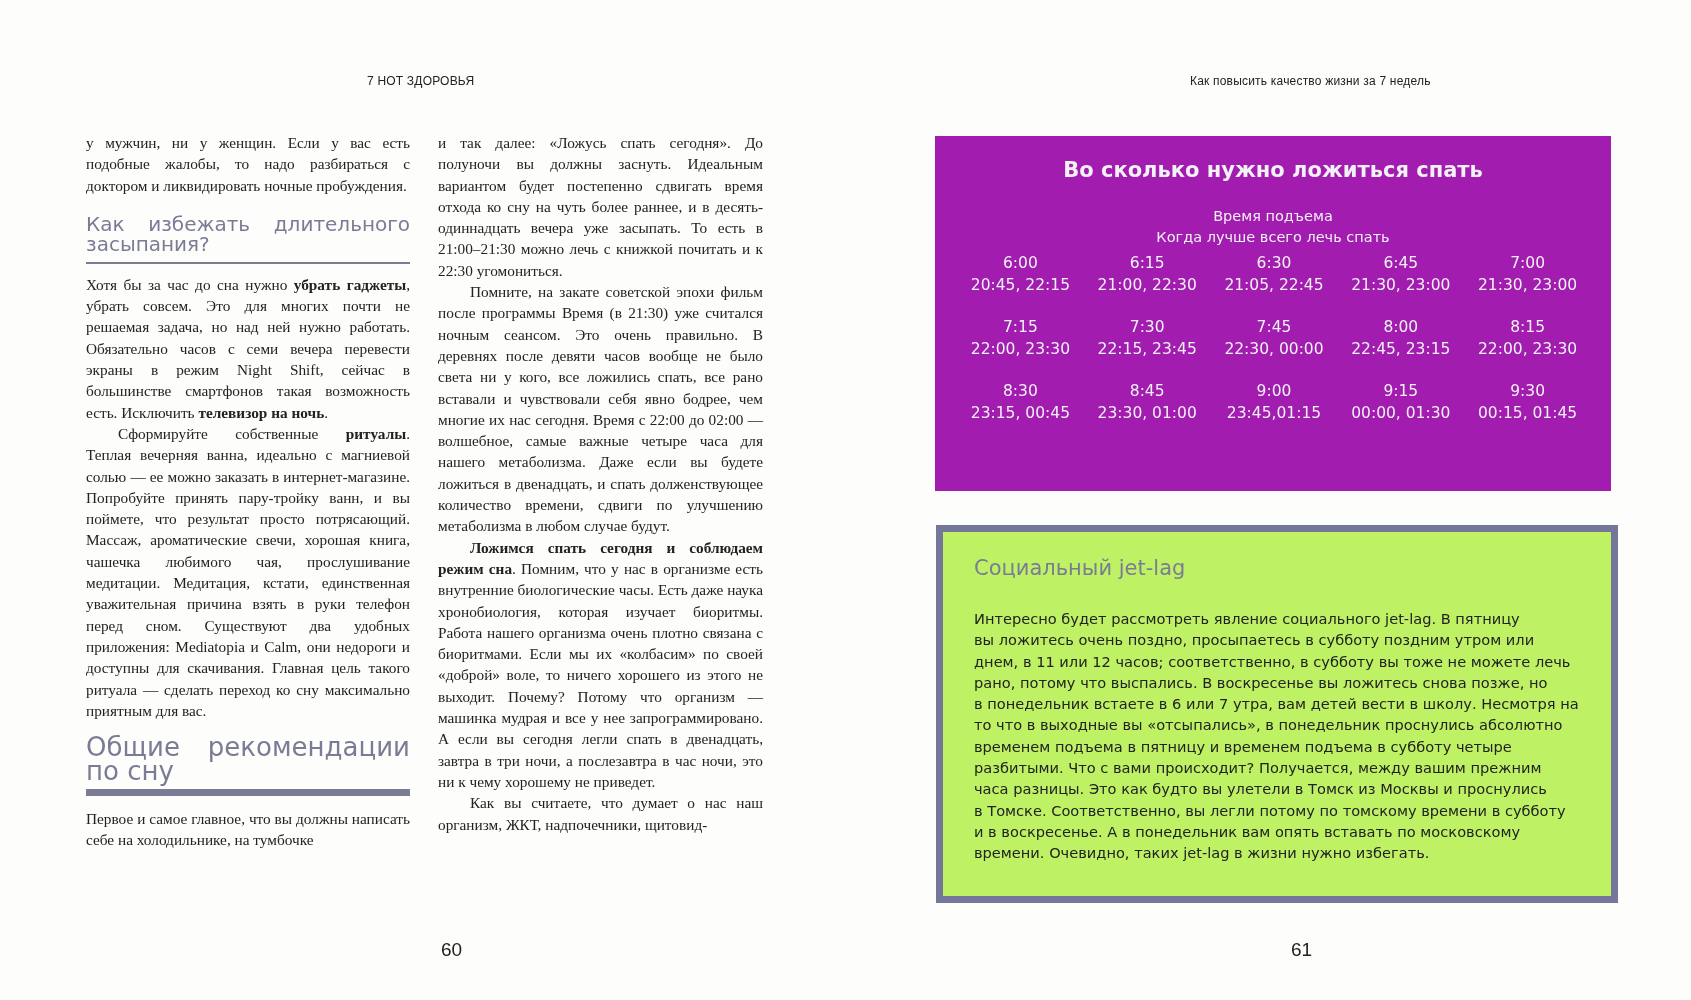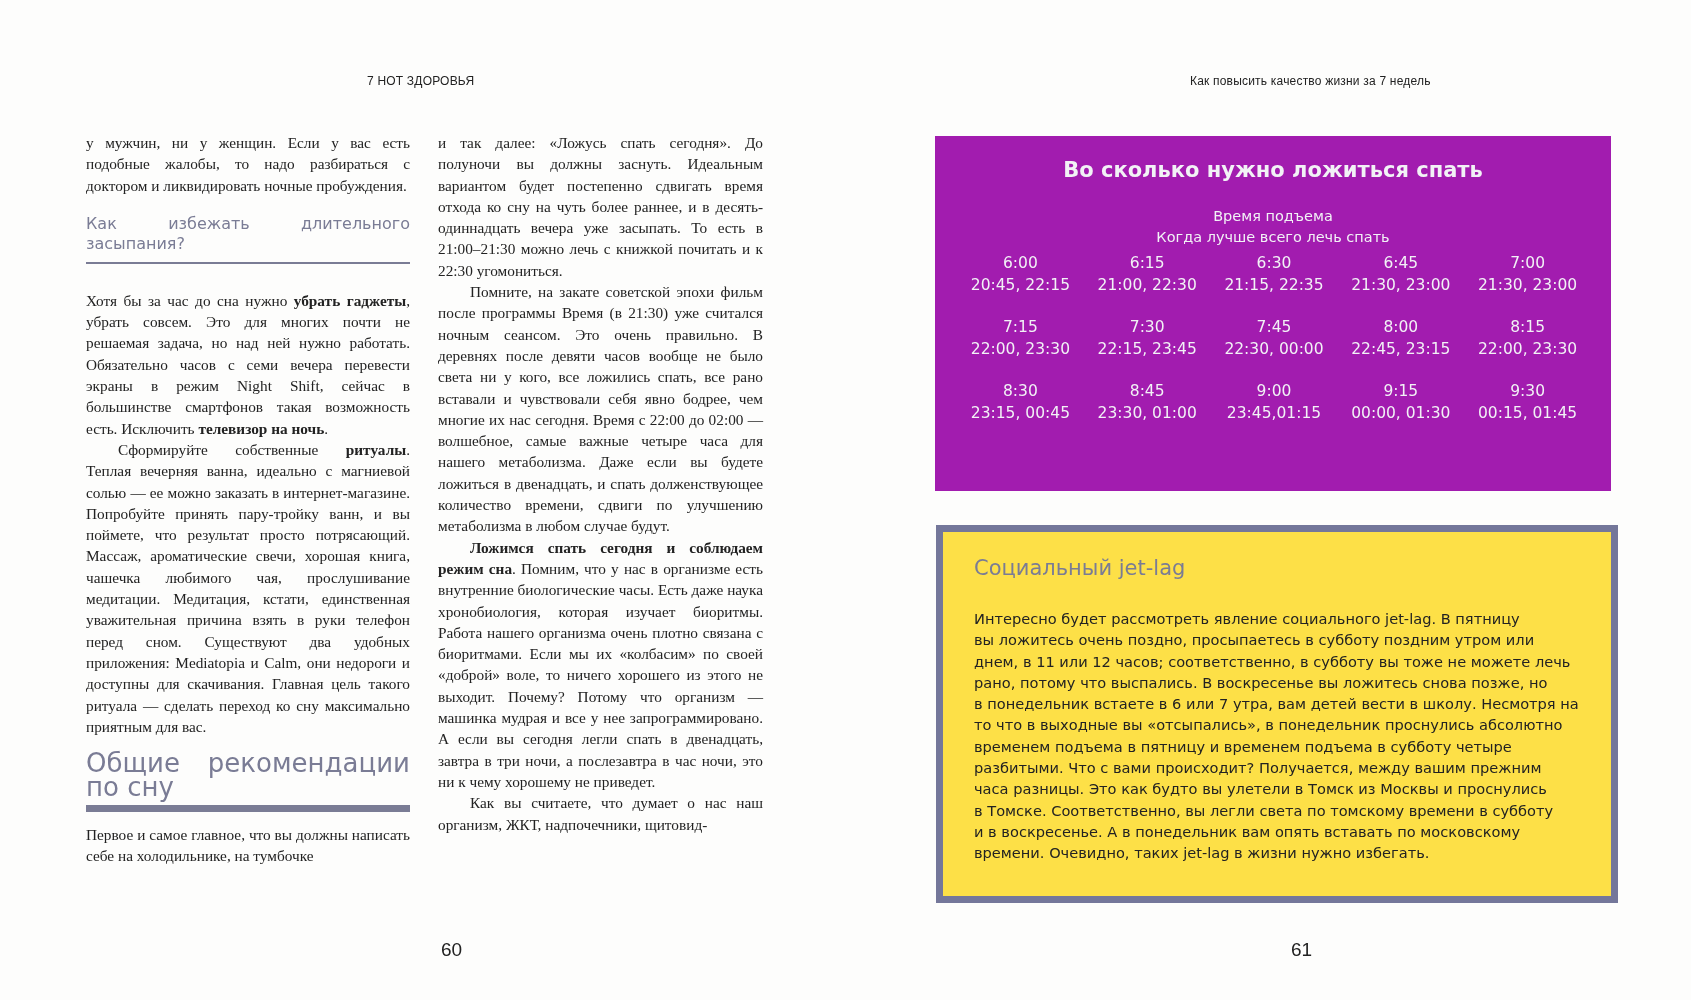--- a/index.html
+++ b/index.html
@@ -16,29 +16,29 @@
   .page-right .folio { left:418px; }
 
   .col { position:absolute; top:132px; font-size:15.3px; line-height:21.3px; text-align:justify; hyphens:manual; }
   .col-1 { left:86px; width:324px; }
   .col-2 { left:438px; width:325px; }
   .col p { margin:0; }
   .col p.indent { text-indent:32px; }
   .col b { font-weight:bold; }
 
   .h-sub { font-family:"DejaVu Sans", sans-serif; color:#7a7c95; font-weight:normal; margin:0; }
-  .h-sub.small { font-size:16px; line-height:20px; margin-top:18px; padding-bottom:8px; border-bottom:2px solid #7a7c95; margin-bottom:26px; }
+  .h-sub.small { font-size:20px; line-height:20px; margin-top:18px; padding-bottom:8px; border-bottom:2px solid #7a7c95; margin-bottom:10px; }
   .h-sub.big { font-size:26px; line-height:24px; margin-top:14px; padding-bottom:6px; border-bottom:7px solid #7a7c95; margin-bottom:12px; }
 
   .sleep-box { position:absolute; left:935px; top:136px; width:676px; height:355px; background:#a21caf; color:#f2f2f6; font-family:"DejaVu Sans", sans-serif; text-align:center; }
   .sleep-title { margin-top:22px; font-size:21px; font-weight:bold; }
   .sleep-sub { margin-top:24px; font-size:14.5px; line-height:21px; }
   .sleep-grid { display:grid; grid-template-columns:repeat(5, 1fr); padding:0 20px 0 22px; margin-top:4px; row-gap:20px; }
   .cell { font-size:15.5px; line-height:22px; }
-  .jet-box { position:absolute; left:936px; top:525px; width:668px; height:364px; border:7px solid #74779a; background:#fde047; font-family:"DejaVu Sans", sans-serif; }
+  .jet-box { position:absolute; left:936px; top:525px; width:668px; height:364px; border:7px solid #74779a; background:#bef264; font-family:"DejaVu Sans", sans-serif; }
   .jet-title { position:absolute; left:31px; top:24px; font-size:21px; color:#7a7c95; font-weight:normal; }
   .jet-text { position:absolute; left:31px; top:76px; width:620px; font-size:14.6px; line-height:21.3px; color:#222; }
 </style>
 </head>
 <body>
 
 <div class="spread">
 
   <div class="page page-left">
     <div class="running-head">7 НОТ ЗДОРОВЬЯ</div>
@@ -77,21 +77,21 @@
         <div class="cell">
           <div>6:00</div>
           <div>20:45, 22:15</div>
         </div>
         <div class="cell">
           <div>6:15</div>
           <div>21:00, 22:30</div>
         </div>
         <div class="cell">
           <div>6:30</div>
-          <div>21:15, 22:35</div>
+          <div>21:05, 22:45</div>
         </div>
         <div class="cell">
           <div>6:45</div>
           <div>21:30, 23:00</div>
         </div>
         <div class="cell">
           <div>7:00</div>
           <div>21:30, 23:00</div>
         </div>
         <div class="cell">
@@ -142,18 +142,18 @@
     <div class="jet-text" id="jet-text">
         <div>Интересно будет рассмотреть явление социального jet-lag. В пятницу</div>
         <div>вы ложитесь очень поздно, просыпаетесь в субботу поздним утром или</div>
         <div>днем, в 11 или 12 часов; соответственно, в субботу вы тоже не можете лечь</div>
         <div>рано, потому что выспались. В воскресенье вы ложитесь снова позже, но</div>
         <div>в понедельник встаете в 6 или 7 утра, вам детей вести в школу. Несмотря на</div>
         <div>то что в выходные вы «отсыпались», в понедельник проснулись абсолютно</div>
         <div>временем подъема в пятницу и временем подъема в субботу четыре</div>
         <div>разбитыми. Что с вами происходит? Получается, между вашим прежним</div>
         <div>часа разницы. Это как будто вы улетели в Томск из Москвы и проснулись</div>
-        <div>в Томске. Соответственно, вы легли света по томскому времени в субботу</div>
+        <div>в Томске. Соответственно, вы легли потому по томскому времени в субботу</div>
         <div>и в воскресенье. А в понедельник вам опять вставать по московскому</div>
         <div>времени. Очевидно, таких jet-lag в жизни нужно избегать.</div>
       </div>
   </div>
 </div>
 
 </body></html>

